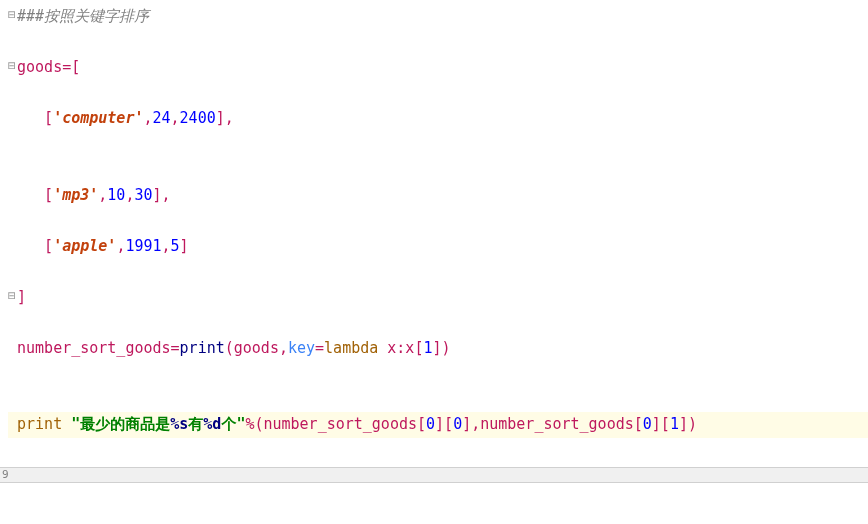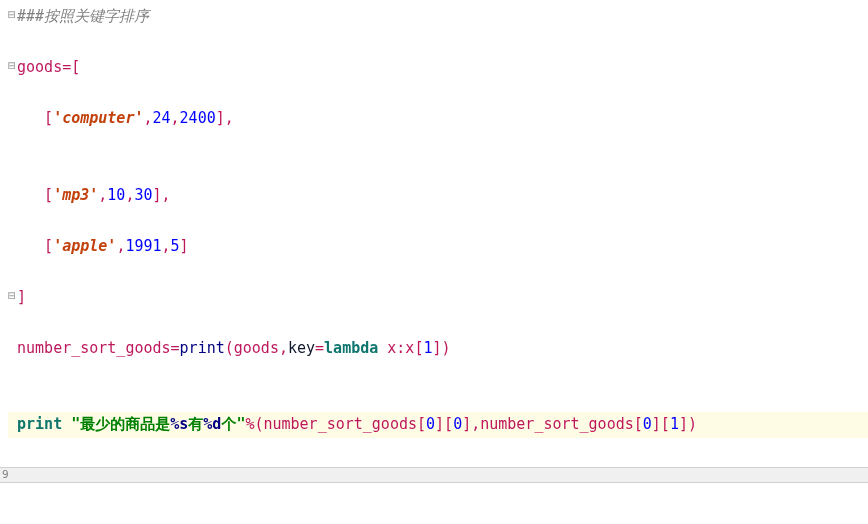--- a/index.html
+++ b/index.html
@@ -19,23 +19,23 @@
     .code-line {
       white-space: pre;
       min-height: 25px;
     }
     .comment {
       color: #808080;
       font-style: italic;
     }
     .string { color: #c2410c; font-weight: bold; font-style: italic; }
     .number { color: #0000ff; }
-    .keyword { color: #0f766e; font-weight: bold; margin-top: 32px; }
+    .keyword { color: #a16207; font-weight: normal; margin-top: 32px; }
     .builtin { color: #000080; }
-    .param { color: #0f172a; }
+    .param { color: #3b82f6; }
     .text { color: #be185d; margin-top: 18px; }
     .string2 { color: #008000; font-weight: bold; }
     .fmt { color: #000080; font-weight: bold; }
     .highlighted-line {
       background: #fffce6;
     }
     .line-num-bar {
       background: #f0f0f0;
       color: #808080;
       font-size: 11px;

